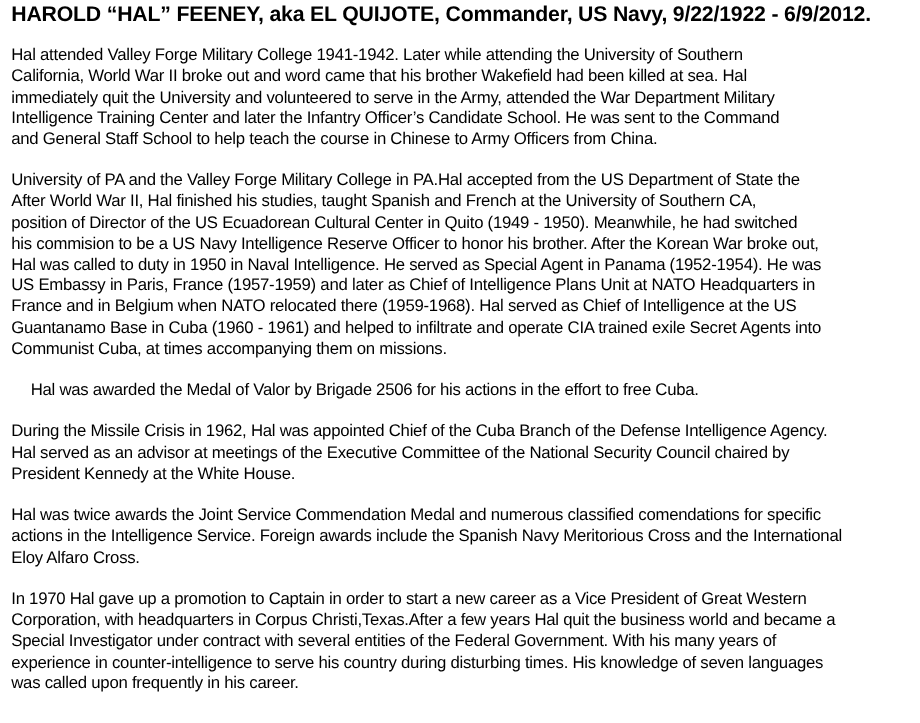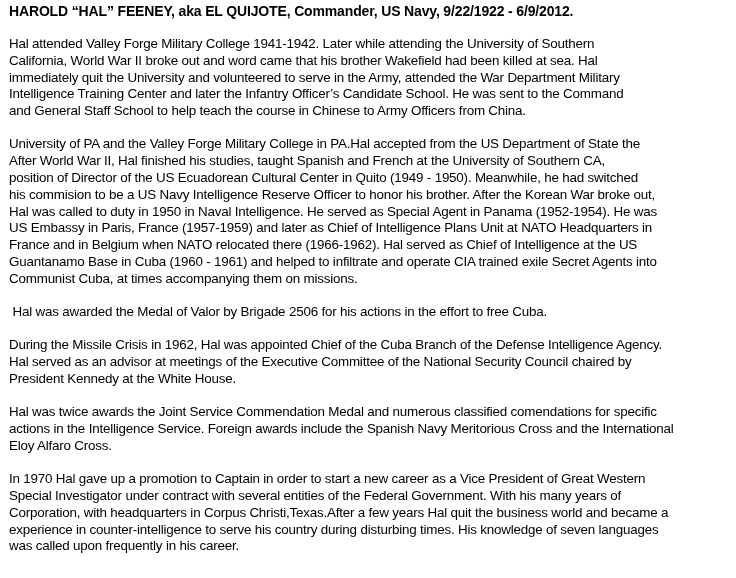--- a/index.html
+++ b/index.html
@@ -17,21 +17,21 @@
       font-size: 13.4px;
     }
     .doc {
       position: absolute;
       left: 9px;
       top: 3px;
       width: 727px;
     }
     .title {
       font-weight: bold;
-      font-size: 14px;
+      font-size: 17px;
       line-height: 17px;
       height: 17px;
       white-space: nowrap;
       margin: 0 0 16px 0;
       letter-spacing: -0.15px;
     }
     .para {
       margin: 0 0 16.5px 0;
     }
     .line {
@@ -56,41 +56,41 @@
     <span class="line">and General Staff School to help teach the course in Chinese to Army Officers from China.</span>
   </div>
 
   <div class="para">
     <span class="line">University of PA and the Valley Forge Military College in PA.Hal accepted from the US Department of State the</span>
     <span class="line">After World War II, Hal finished his studies, taught Spanish and French at the University of Southern CA,</span>
     <span class="line">position of Director of the US Ecuadorean Cultural Center in Quito (1949 - 1950). Meanwhile, he had switched</span>
     <span class="line">his commision to be a US Navy Intelligence Reserve Officer to honor his brother. After the Korean War broke out,</span>
     <span class="line">Hal was called to duty in 1950 in Naval Intelligence. He served as Special Agent in Panama (1952-1954). He was</span>
     <span class="line">US Embassy in Paris, France (1957-1959) and later as Chief of Intelligence Plans Unit at NATO Headquarters in</span>
-    <span class="line">France and in Belgium when NATO relocated there (1966-1962). Hal served as Chief of Intelligence at the US</span>
+    <span class="line">France and in Belgium when NATO relocated there (1959-1968). Hal served as Chief of Intelligence at the US</span>
     <span class="line">Guantanamo Base in Cuba (1960 - 1961) and helped to infiltrate and operate CIA trained exile Secret Agents into</span>
     <span class="line">Communist Cuba, at times accompanying them on missions.</span>
   </div>
 
   <div class="para">
-    <span class="line" style="white-space: pre;"> Hal was awarded the Medal of Valor by Brigade 2506 for his actions in the effort to free Cuba.</span>
+    <span class="line" style="white-space: pre; margin-left: 12px;"> Hal was awarded the Medal of Valor by Brigade 2506 for his actions in the effort to free Cuba.</span>
   </div>
 
   <div class="para">
     <span class="line">During the Missile Crisis in 1962, Hal was appointed Chief of the Cuba Branch of the Defense Intelligence Agency.</span>
     <span class="line">Hal served as an advisor at meetings of the Executive Committee of the National Security Council chaired by</span>
     <span class="line">President Kennedy at the White House.</span>
   </div>
 
   <div class="para">
     <span class="line">Hal was twice awards the Joint Service Commendation Medal and numerous classified comendations for specific</span>
     <span class="line">actions in the Intelligence Service. Foreign awards include the Spanish Navy Meritorious Cross and the International</span>
     <span class="line">Eloy Alfaro Cross.</span>
   </div>
 
   <div class="para">
     <span class="line">In 1970 Hal gave up a promotion to Captain in order to start a new career as a Vice President of Great Western</span>
+    <span class="line">Corporation, with headquarters in Corpus Christi,Texas.After a few years Hal quit the business world and became a</span>
     <span class="line">Special Investigator under contract with several entities of the Federal Government. With his many years of</span>
-    <span class="line">Corporation, with headquarters in Corpus Christi,Texas.After a few years Hal quit the business world and became a</span>
     <span class="line">experience in counter-intelligence to serve his country during disturbing times. His knowledge of seven languages</span>
     <span class="line">was called upon frequently in his career.</span>
   </div>
 </div>
 
 </body></html>

